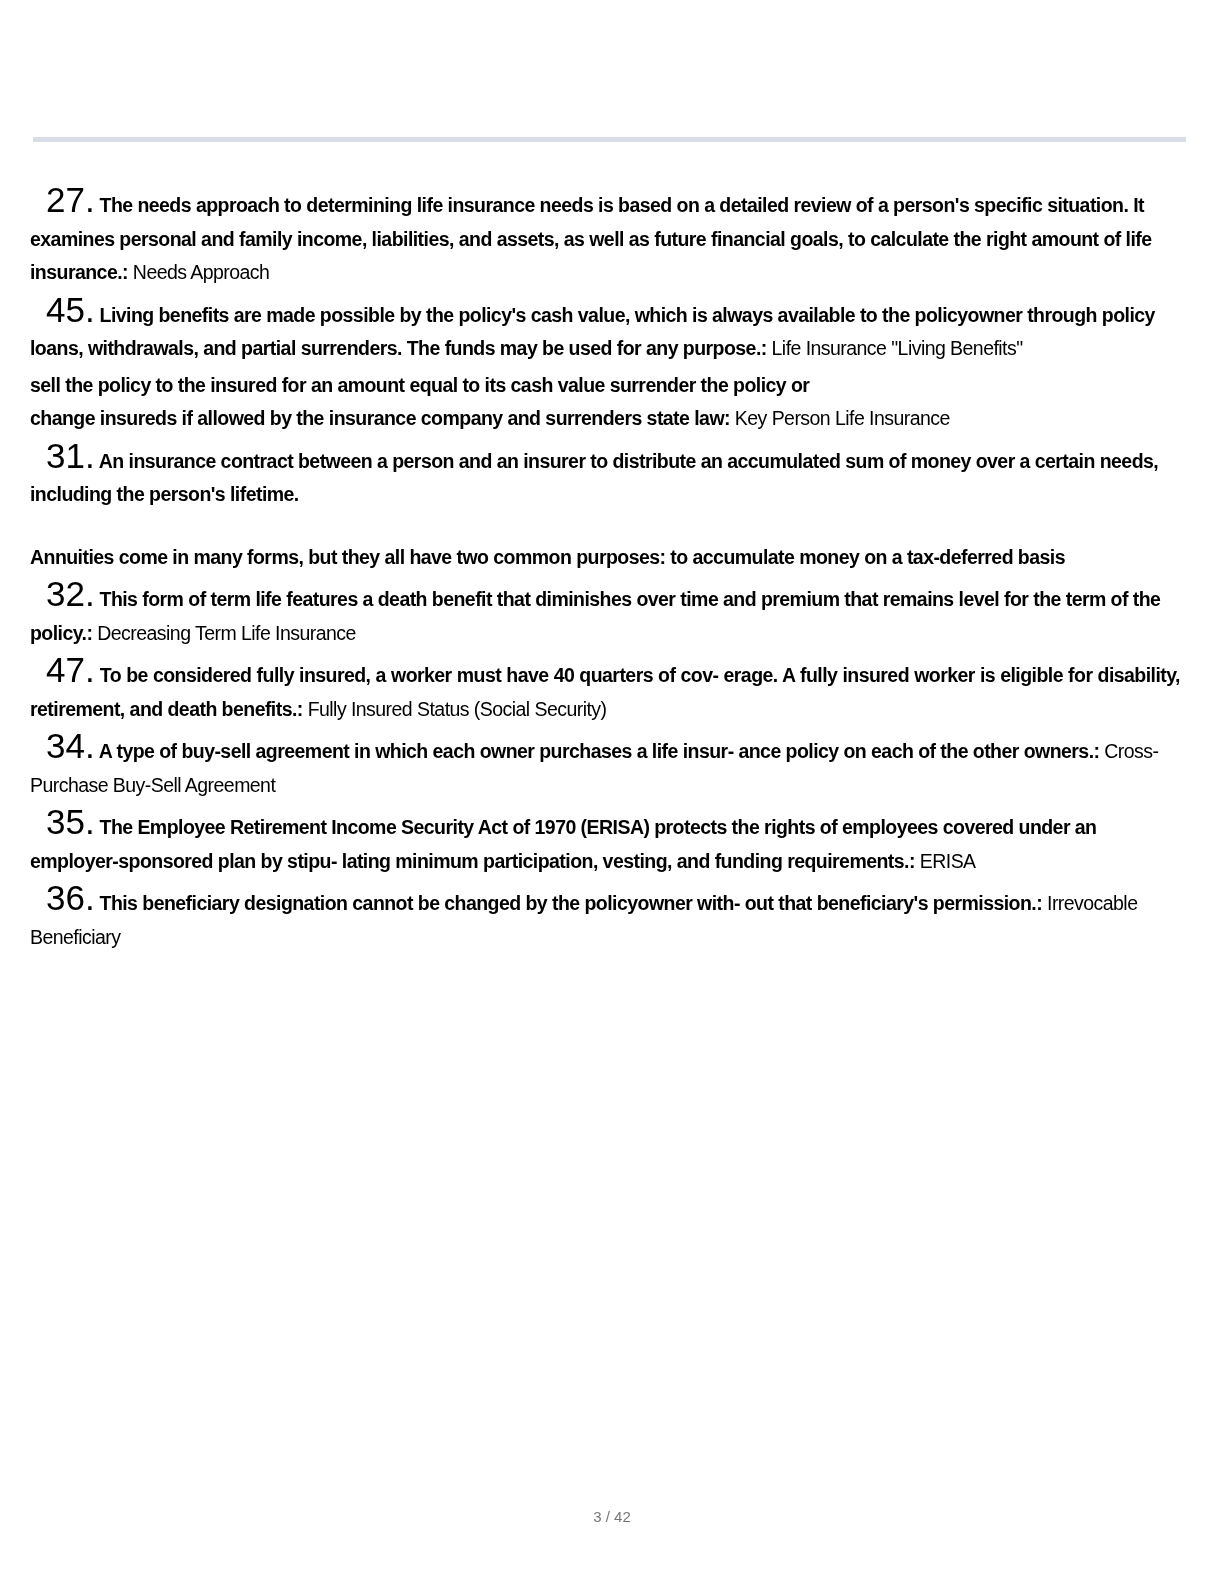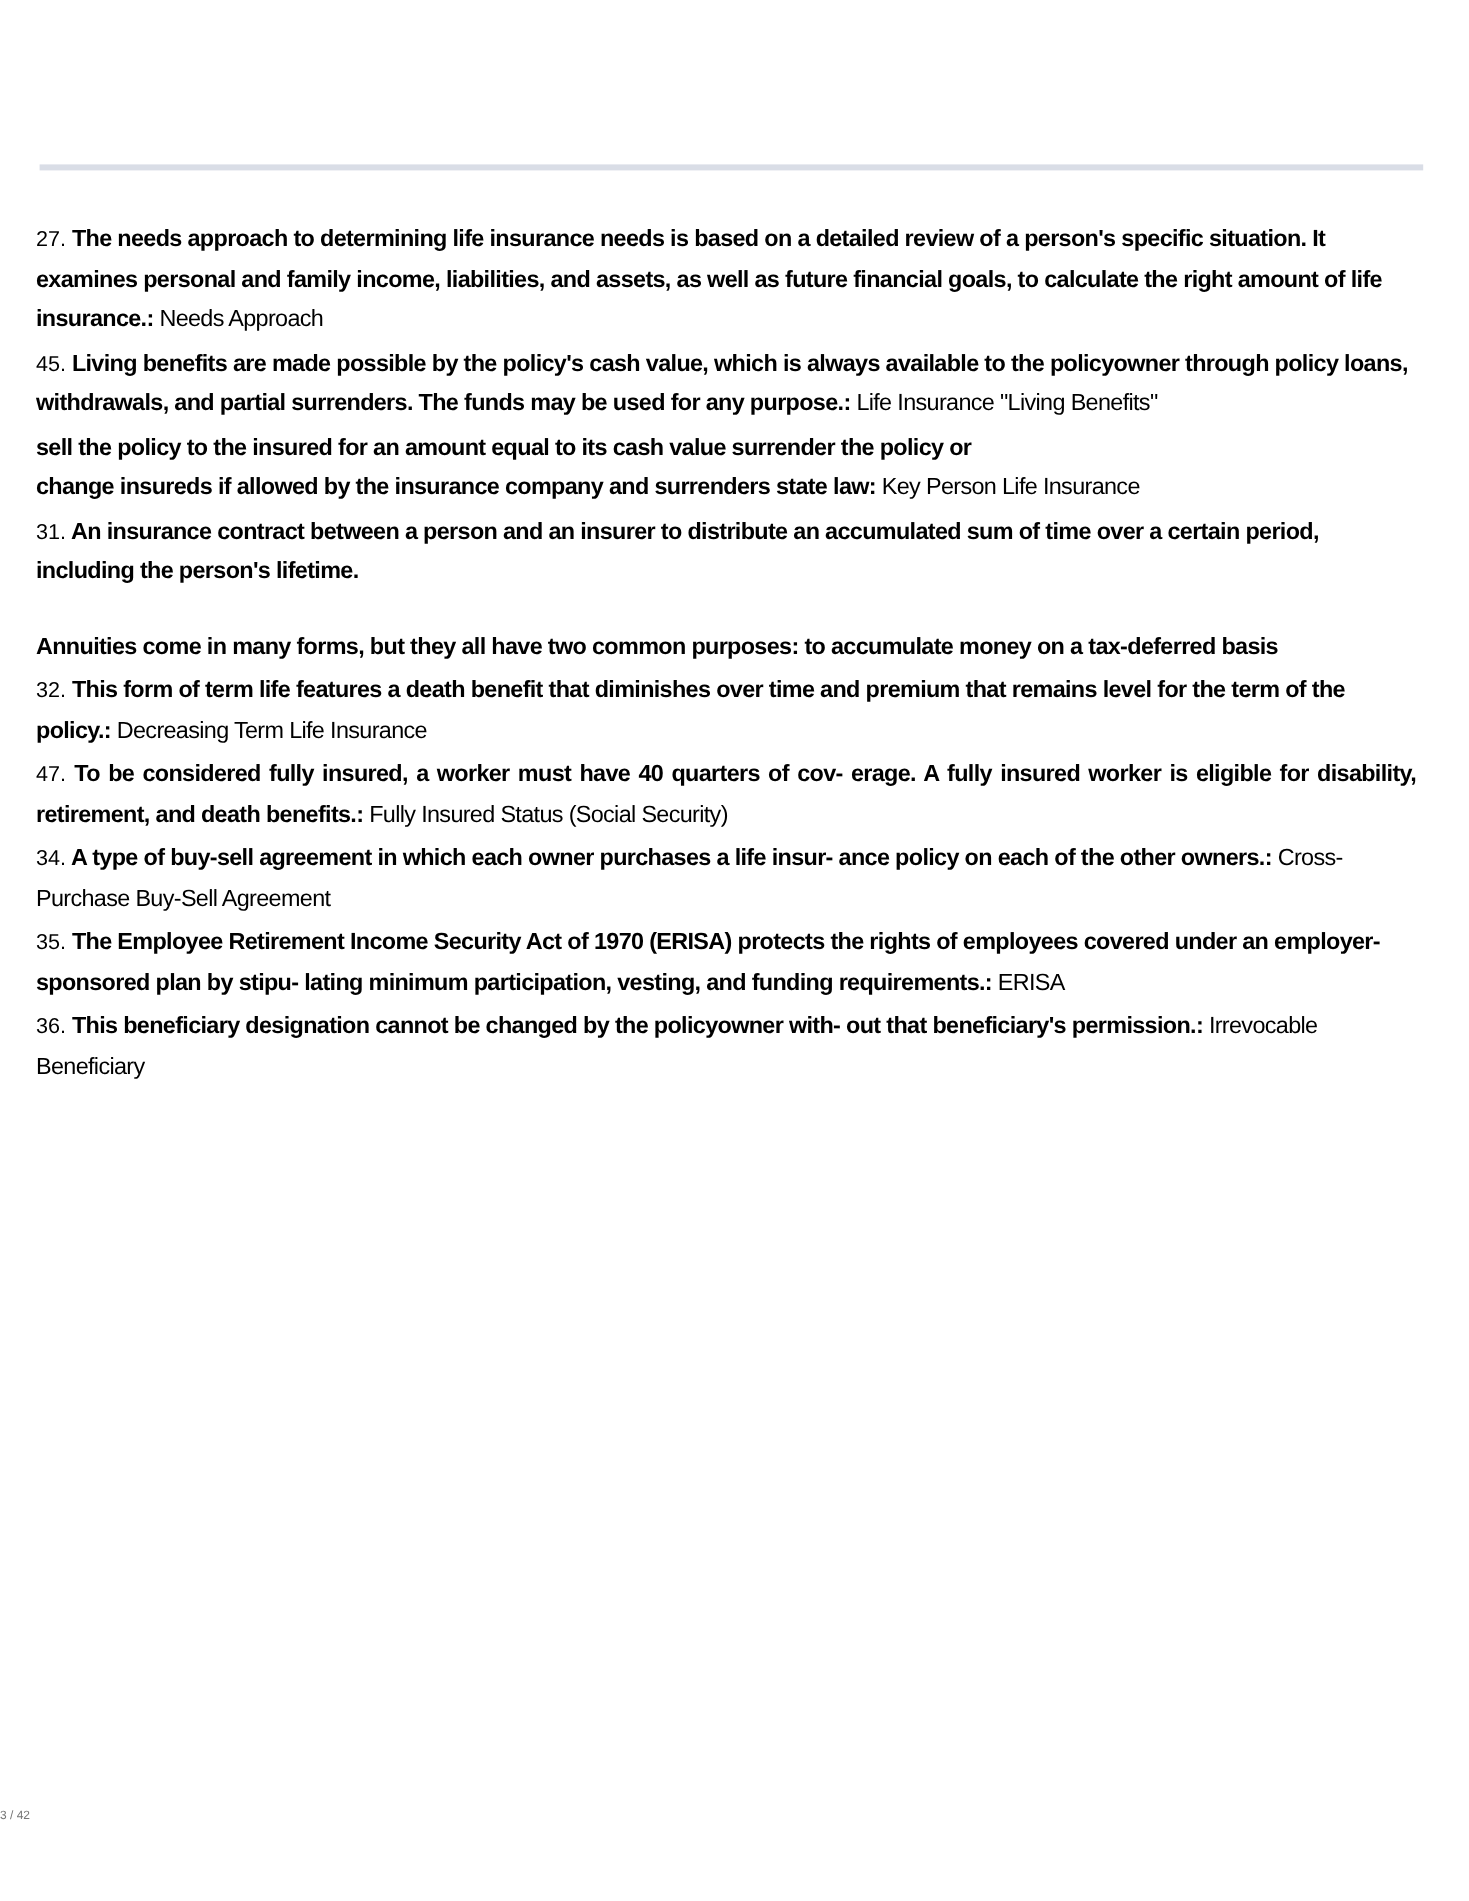--- a/index.html
+++ b/index.html
@@ -12,31 +12,32 @@
     background: #d9dde6;
   }
   .content {
     position: absolute; left: 30px; top: 183px; width: 1150px;
   }
   .item {
     font-size: 19.5px; line-height: 33.5px; margin: 0 0 3px 0;
     letter-spacing: -0.55px; word-spacing: 0px;
   }
   .num {
-    font-size: 18px; font-weight: normal; letter-spacing: 0;
+    font-size: 35px; font-weight: normal; letter-spacing: 0;
     font-family: "Liberation Sans", sans-serif;
+    margin-left: 16px;
   }
   .q { font-weight: bold; }
   .a { font-weight: normal; }
   .line { display: block; }
   .spacer { display: block; height: 29px; }
   .justify { text-align: justify; text-align-last: left; }
   .footer {
-    position: absolute; top: 1508px; left: 0; width: 1224px; text-align: left;
-    font-size: 10px; color: #777; font-family: "Liberation Sans", sans-serif;
+    position: absolute; top: 1508px; left: 0; width: 1224px; text-align: center;
+    font-size: 15px; color: #777; font-family: "Liberation Sans", sans-serif;
   }
 </style>
 </head>
 <body>
 
 <div class="rule"></div>
 
 <div class="content">
 
   <div class="item">
@@ -47,21 +48,21 @@
   <div class="item">
     <span class="num">45.</span><span class="q"> Living benefits are made possible by the policy's cash value, which is always available to the policyowner through policy loans, withdrawals, and partial surrenders. The funds may be used for any purpose.:</span><span class="a"> Life Insurance "Living Benefits"</span>
   </div>
 
   <div class="item">
     <span class="line q">sell the policy to the insured for an amount equal to its cash value surrender the policy or</span>
     <span class="line"><span class="q">change insureds if allowed by the insurance company and surrenders state law:</span><span class="a"> Key Person Life Insurance</span></span>
   </div>
 
   <div class="item">
-    <span class="line"><span class="num">31.</span><span class="q"> An insurance contract between a person and an insurer to distribute an accumulated sum of time over a certain period, including the person's lifetime.</span></span>
+    <span class="line"><span class="num">31.</span><span class="q"> An insurance contract between a person and an insurer to distribute an accumulated sum of money over a certain needs, including the person's lifetime.</span></span>
     <span class="spacer"></span>
     <span class="line q" style="width:1040px">Annuities come in many forms, but they all have two common purposes: to accumulate money on a tax-deferred basis</span>
   </div>
 
   <div class="item">
     <span class="num">32.</span><span class="q"> This form of term life features a death benefit that diminishes over time and premium that remains level for the term of the policy.:</span><span class="a"> Decreasing Term Life Insurance</span>
   </div>
 
   <div class="item justify">
     <span class="num">47.</span><span class="q"> To be considered fully insured, a worker must have 40 quarters of cov- erage. A fully insured worker is eligible for disability, retirement, and death benefits.:</span><span class="a"> Fully Insured Status (Social Security)</span>

